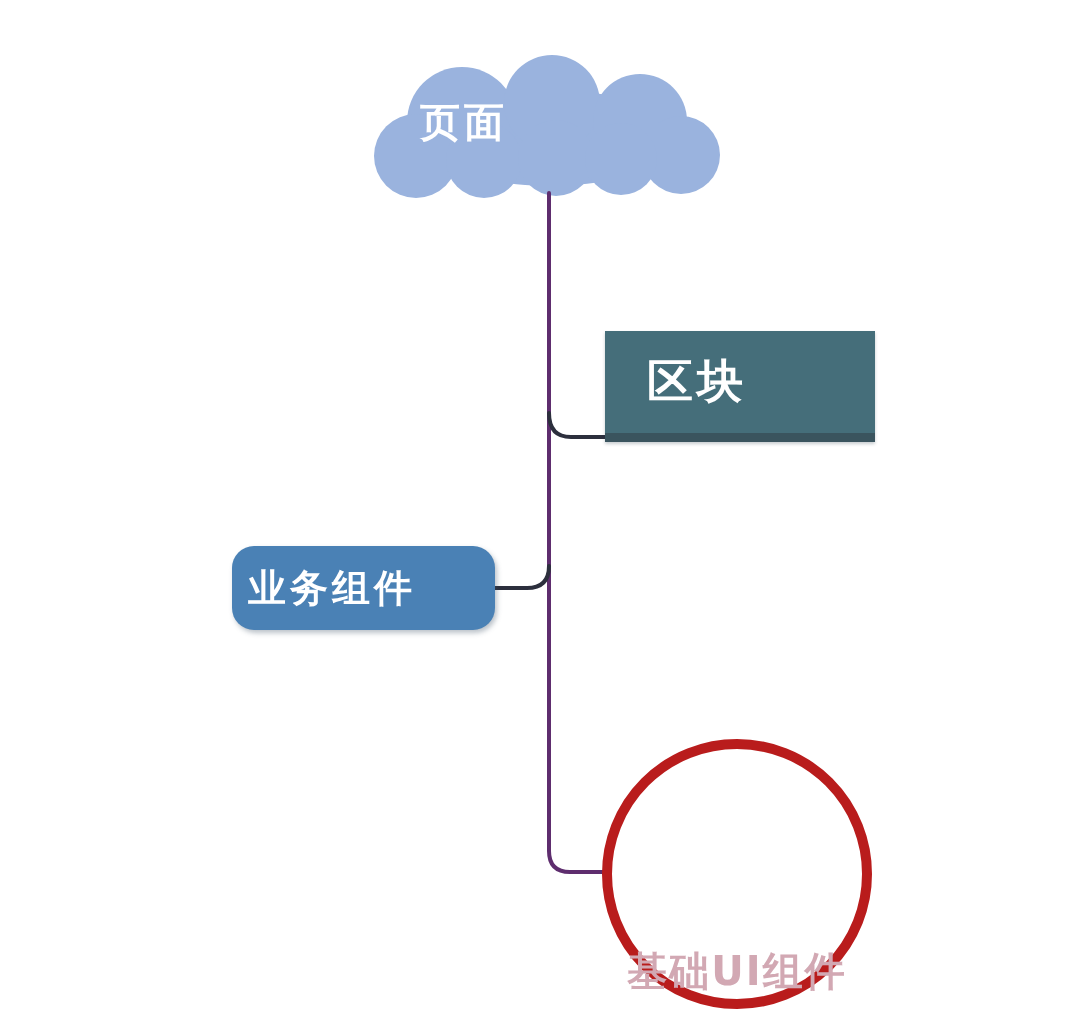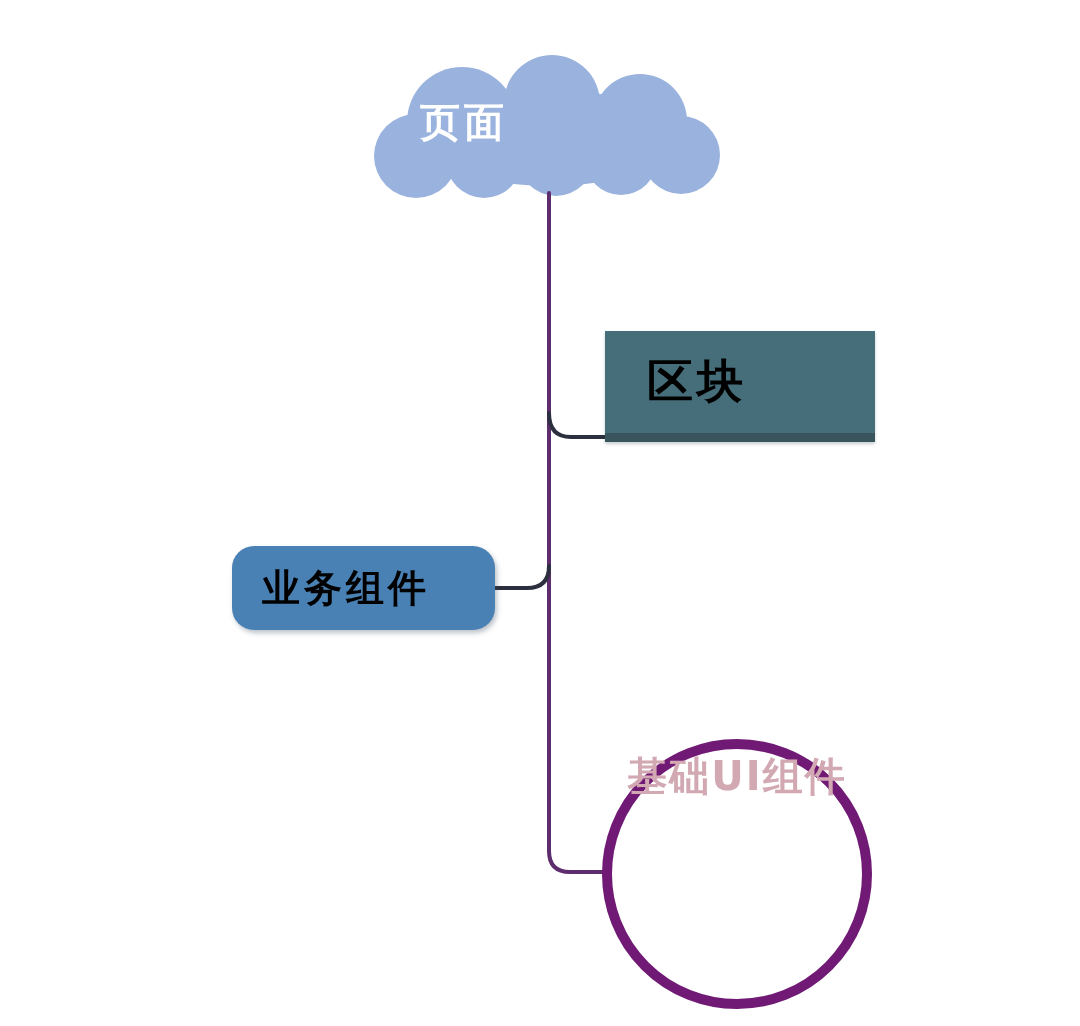--- a/index.html
+++ b/index.html
@@ -16,21 +16,21 @@
     overflow: hidden;
   }
   .layer-svg {
     position: absolute;
     left: 0;
     top: 0;
     width: 1080px;
     height: 1026px;
   }
   .node-label {
-    color: #000000;
+    color: #ffffff;
     font-weight: bold;
     white-space: nowrap;
   }
   
   .cloud-label {
     position: absolute;
     left: 420px;
     top: 98px;
     width: 200px;
     text-align: left;
@@ -66,35 +66,35 @@
     width: 263px;
     height: 84px;
     background: #4a81b5;
     border-radius: 22px;
     display: flex;
     align-items: center;
     box-shadow: 2px 3px 5px rgba(60,80,100,0.35);
   }
   .node-business .node-label {
     font-size: 38px;
-    padding-left: 30px;
+    padding-left: 16px;
     letter-spacing: 4px;
   }
   
   .node-basic-ui {
     position: absolute;
     left: 602px;
     top: 739px;
     width: 250px;
     height: 250px;
     background: #ffffff;
-    border: 10px solid #701a75;
+    border: 10px solid #b91c1c;
     border-radius: 50%;
     display: flex;
-    align-items: flex-start;
+    align-items: flex-end;
     justify-content: center;
   }
   .node-basic-ui .node-label {
     color: #d2a8b3;
     font-size: 40px;
     letter-spacing: 2px;
   }
 </style>
 </head>
 <body>

